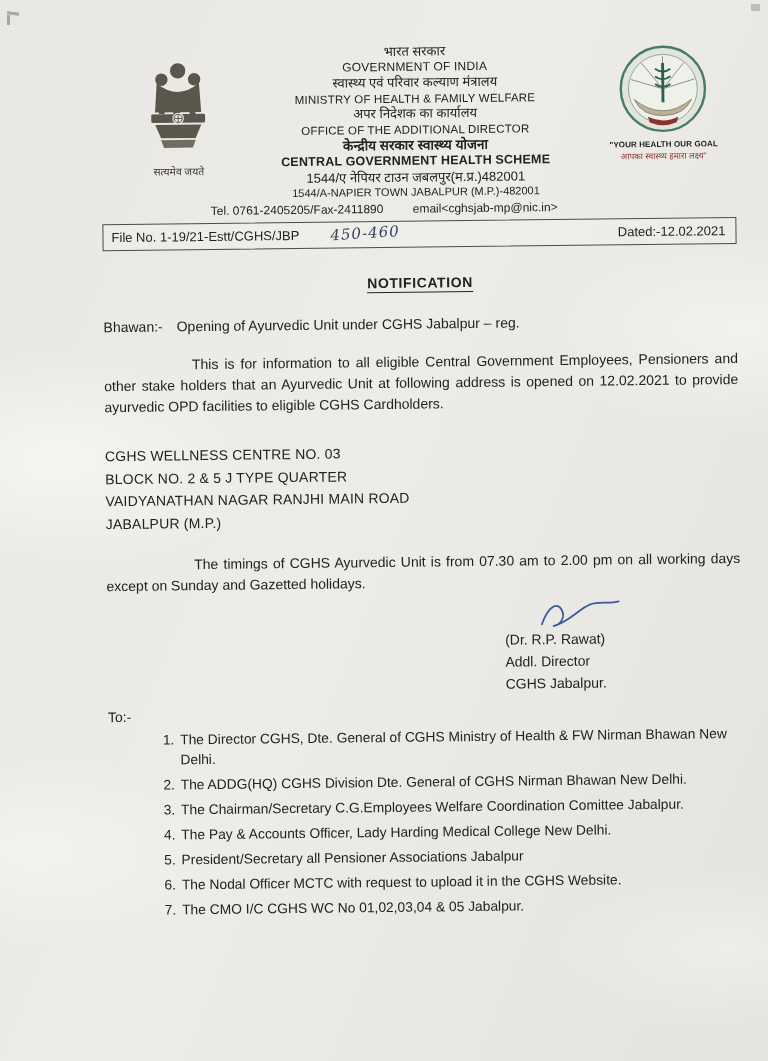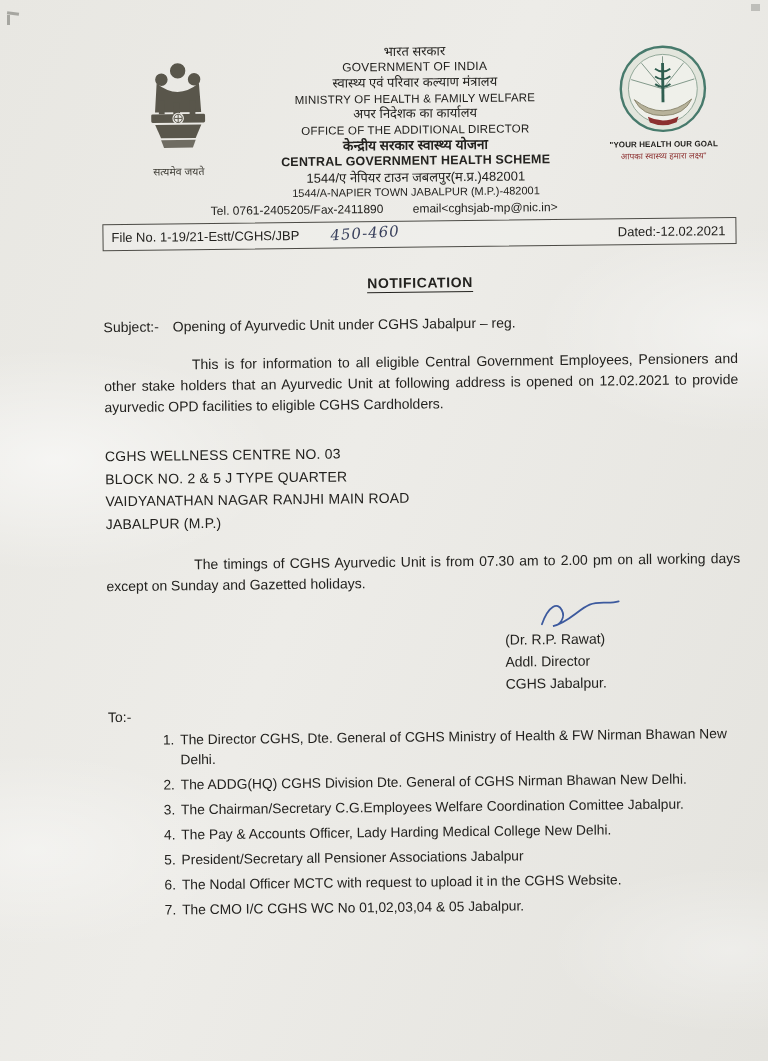--- a/index.html
+++ b/index.html
@@ -22,21 +22,21 @@
   .artifact { position: absolute; background: #8a8a84; opacity: .7; }
   .a1 { left: 7px; top: 12px; width: 12px; height: 3px; transform: rotate(8deg); }
   .a2 { left: 7px; top: 15px; width: 3px; height: 10px; }
   .a3 { right: 8px; top: 4px; width: 9px; height: 7px; opacity: .45; }
 
   .tilt { transform: rotate(-0.65deg); transform-origin: 50% 40%; padding: 42px 30px 0 104px; }
 
   
   .header { display: flex; align-items: flex-start; }
   .emblem-col { width: 86px; margin-left: 34px; text-align: center; flex: 0 0 auto; padding-top: 14px; }
-  .emblem-caption { font-size: 10.5px; margin-top: 2px; color: #3e3c35; }
+  .emblem-caption { font-size: 10.5px; margin-top: 2px; color: #3e3c35; font-family: Liberation Serif, serif; }
   .org-col { flex: 1 1 auto; text-align: center; padding-top: 2px; }
   .org-col > div { line-height: 1.26; }
   .hi-lg   { font-size: 13px; }
   .hi-bold { font-size: 13.5px; font-weight: bold; }
   .en-md   { font-size: 12px; letter-spacing: .2px; }
   .en-sm   { font-size: 11.5px; letter-spacing: .2px; }
   .en-bold { font-size: 12.5px; font-weight: bold; letter-spacing: .2px; }
   .en-xs   { font-size: 11px; }
   .logo-col { width: 108px; margin-right: 18px; text-align: center; flex: 0 0 auto; padding-top: 6px; }
   .motto-en { font-size: 8px; font-weight: bold; margin-top: 3px; letter-spacing: .1px; white-space: nowrap; }
@@ -169,21 +169,21 @@
         <span class="handwritten">450-460</span>
       </span>
       <span>Dated:-12.02.2021</span>
     </div>
 
     <div class="title-row">
       <span>NOTIFICATION</span>
     </div>
 
     <div class="subject">
-      <span>Subject:-</span><span class="stext">Opening of Ayurvedic Unit under CGHS Jabalpur – reg.</span>
+      <span>Bhawan:-</span><span class="stext">Opening of Ayurvedic Unit under CGHS Jabalpur – reg.</span>
     </div>
 
     <div class="para indent">This is for information to all eligible Central Government Employees, Pensioners and other stake holders that an Ayurvedic Unit at following address is opened on 12.02.2021 to provide ayurvedic OPD facilities to eligible CGHS Cardholders.</div>
 
     <div class="addr">
       <div>CGHS WELLNESS CENTRE NO. 03</div>
       <div>BLOCK NO. 2 &amp; 5  J TYPE QUARTER</div>
       <div>VAIDYANATHAN NAGAR RANJHI MAIN ROAD</div>
       <div>JABALPUR (M.P.)</div>
     </div>

